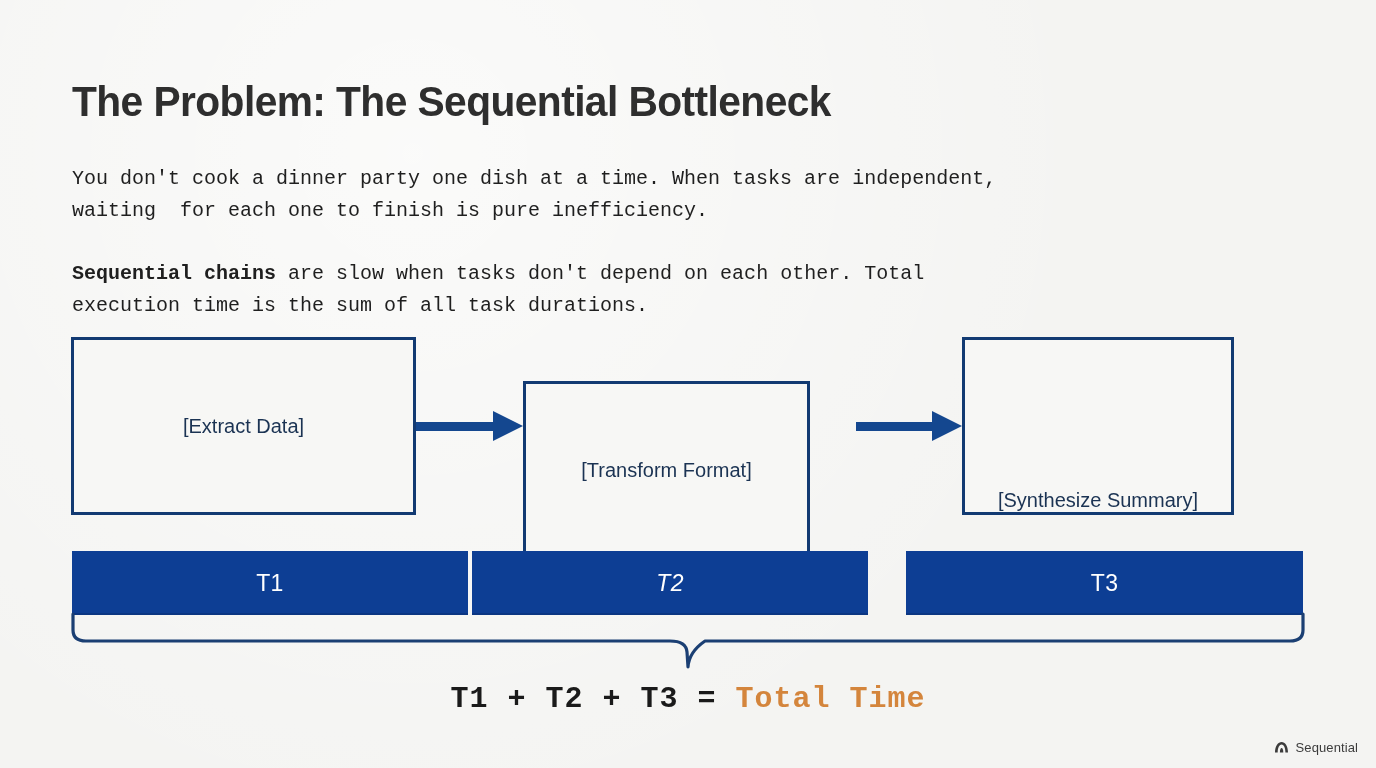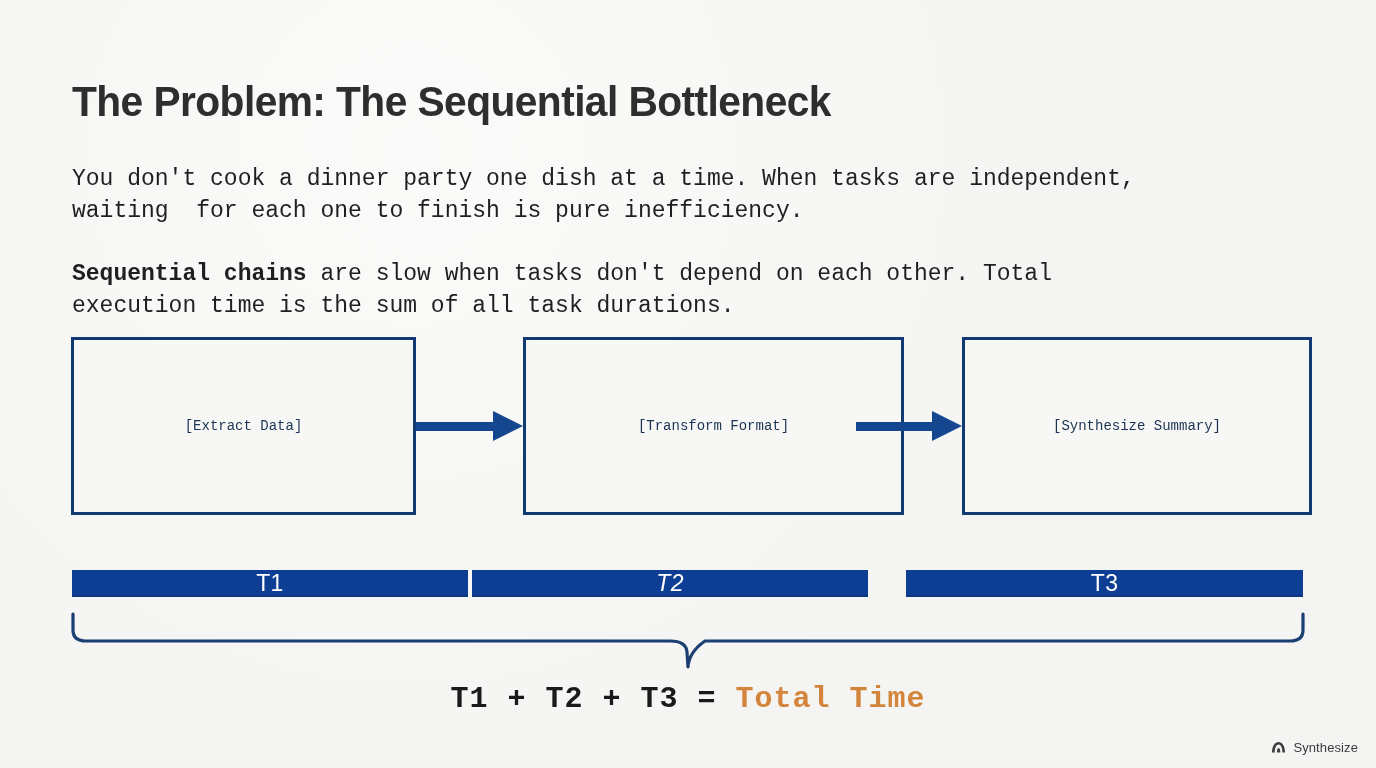--- a/index.html
+++ b/index.html
@@ -35,21 +35,21 @@
     white-space: nowrap;
     transform: scaleX(0.97);
     transform-origin: left center;
   }
 
   
   .para {
     position: absolute;
     left: 72px;
     font-family: "Liberation Mono", "DejaVu Sans Mono", monospace;
-    font-size: 23px;
+    font-size: 20px;
     line-height: 32px;
     color: #1f1f1f;
     white-space: pre;
     letter-spacing: 0px;
   }
   #para1 { top: 163px; }
   #para2 { top: 258px; }
   .para b { font-weight: bold; }
 
   
@@ -65,28 +65,28 @@
     top: 0;
     height: 178px;
     box-sizing: border-box;
     border: 3px solid #123a72;
     background: #f7f7f5;
     display: flex;
     align-items: center;
     justify-content: center;
   }
   .flow-box-label {
-    font-family: Liberation Mono, monospace;
-    font-size: 14px;
+    font-family: Liberation Sans, sans-serif;
+    font-size: 20px;
     color: #1b3353;
     white-space: pre;
   }
   #flow-box-0 { left: 0px;    width: 345px; }
-  #flow-box-1 { left: 452px;  width: 381px; }
-  #flow-box-2 { left: 891px;  width: 350px; }
+  #flow-box-1 { left: 452px;  width: 287px; margin-top: 44px; }
+  #flow-box-2 { left: 891px;  width: 272px; align-items: flex-end; }
 
   .arrow {
     position: absolute;
     top: 80px;
     height: 18px;
   }
   #arrow-0 { left: 345px; width: 107px; }
   #arrow-1 { left: 785px; width: 106px; }
   .arrow .shaft {
     position: absolute;
@@ -109,21 +109,20 @@
 
   
   .timeline {
     position: absolute;
     left: 72px;
     top: 551px;
     width: 1231px;
     height: 64px;
     display: flex;
     gap: 4px;
-    align-items: center;
   }
   .seg {
     background: #0d3e94;
     display: flex;
     align-items: center;
     justify-content: center;
     color: #ffffff;
     font-family: "Liberation Sans", sans-serif;
     font-size: 23px;
     letter-spacing: 0.4px;
@@ -233,16 +232,16 @@
     </svg>
   </div>
 
   <div class="formula"><span>T1 + T2 + T3 = </span><span class="total">Total Time</span></div>
 
   <div class="watermark">
     <svg width="17" height="17" viewBox="0 0 17 17">
       <path d="M2 13.5 C2 7 5.2 3 8.6 3 C12 3 15 7 15 13.5 L12.4 13.5 C12.4 8.6 10.6 5.6 8.6 5.6 C6.6 5.6 4.7 8.6 4.7 13.5 Z" fill="#3c3c3c"></path>
       <path d="M6.9 13.5 C6.9 10.6 7.6 9 8.6 9 C9.6 9 10.3 10.6 10.3 13.5 Z" fill="#3c3c3c"></path>
     </svg>
-    <span>Synthesize</span>
+    <span>Sequential</span>
   </div>
 
 </div>
 
 </body></html>

